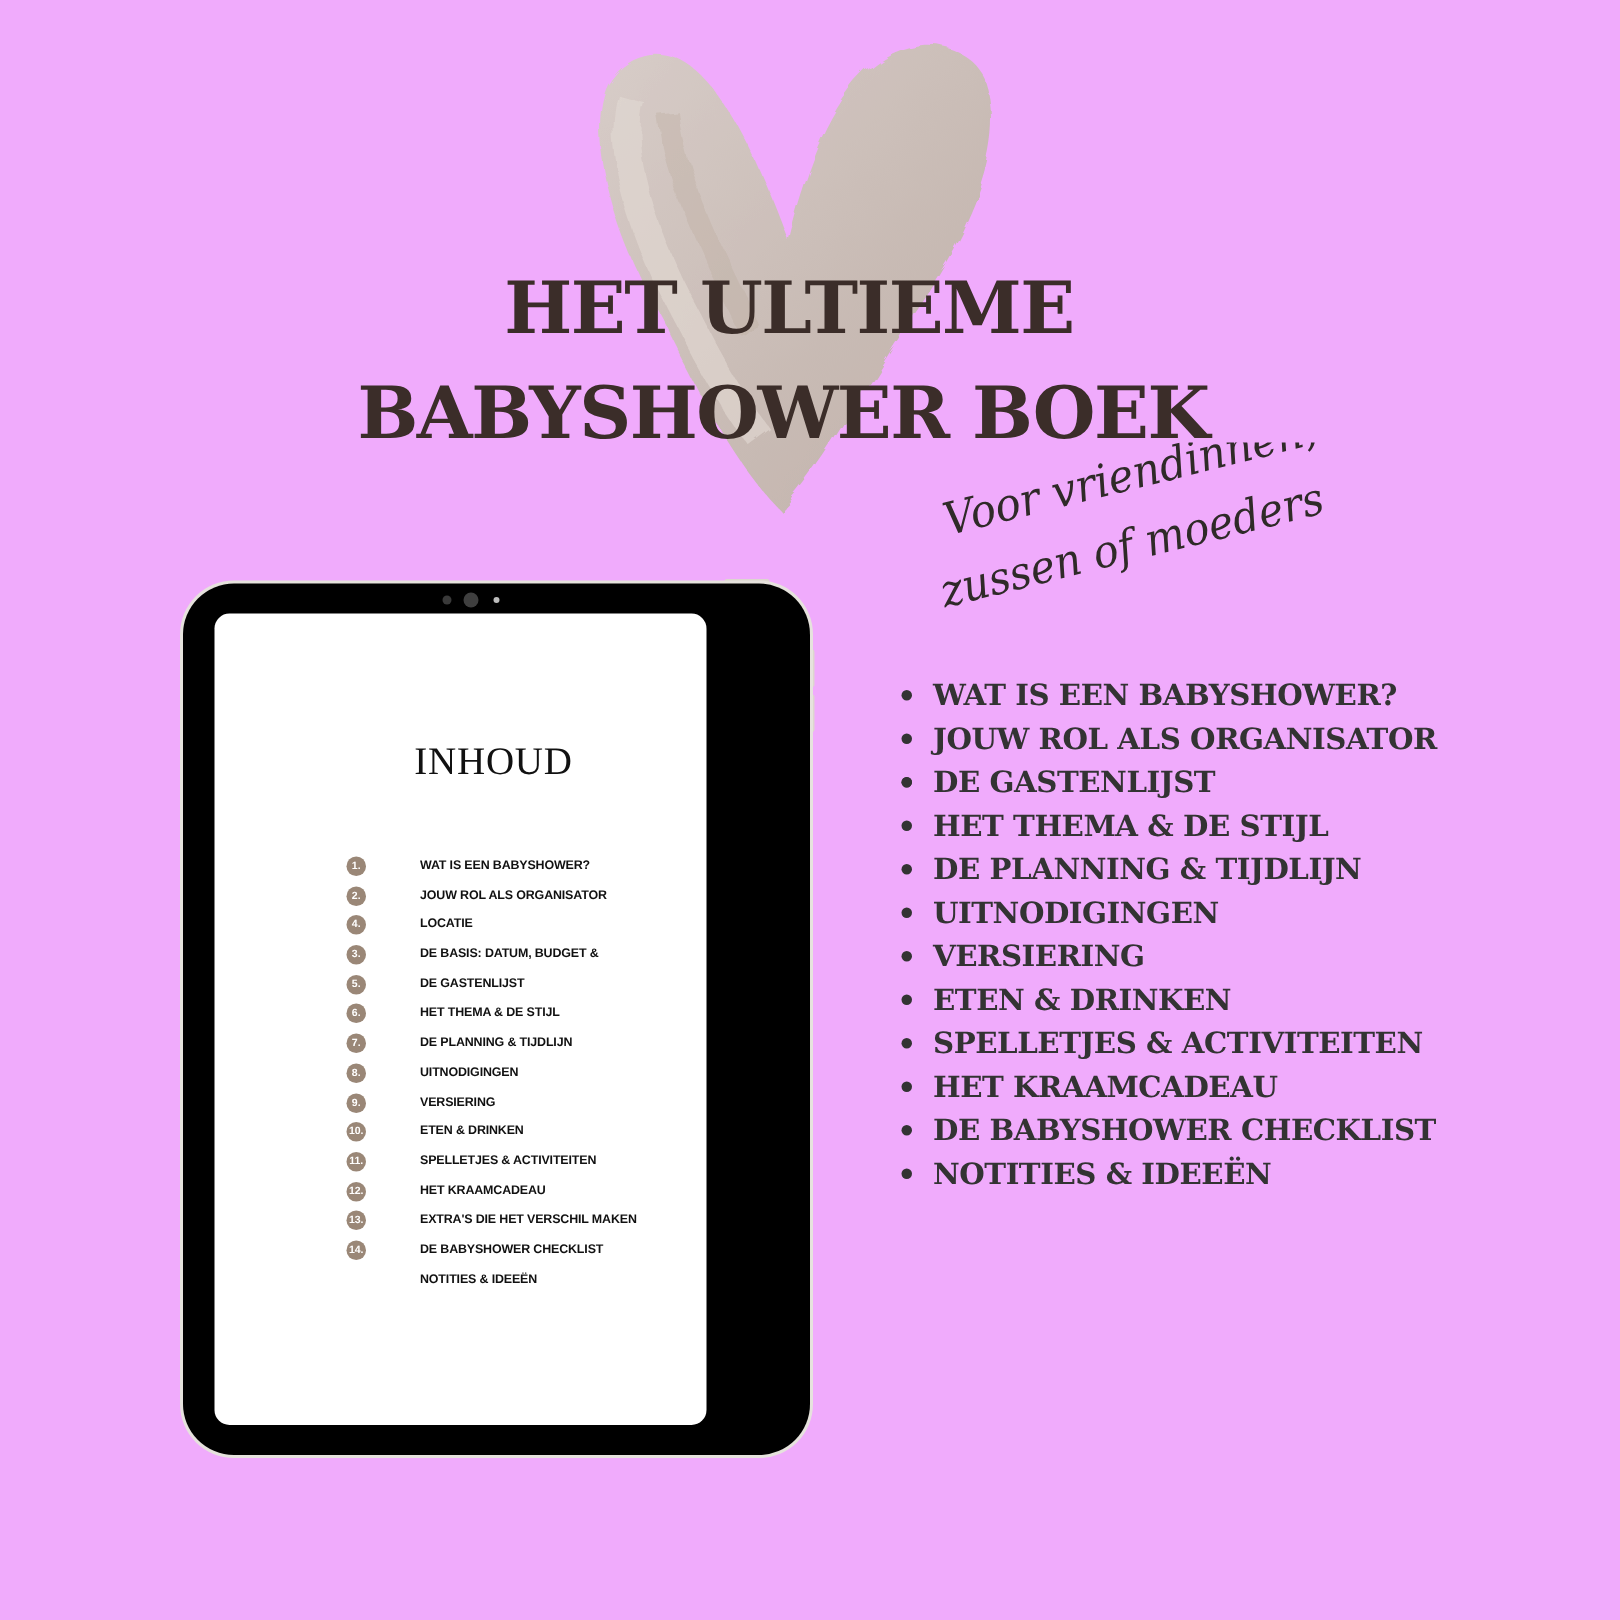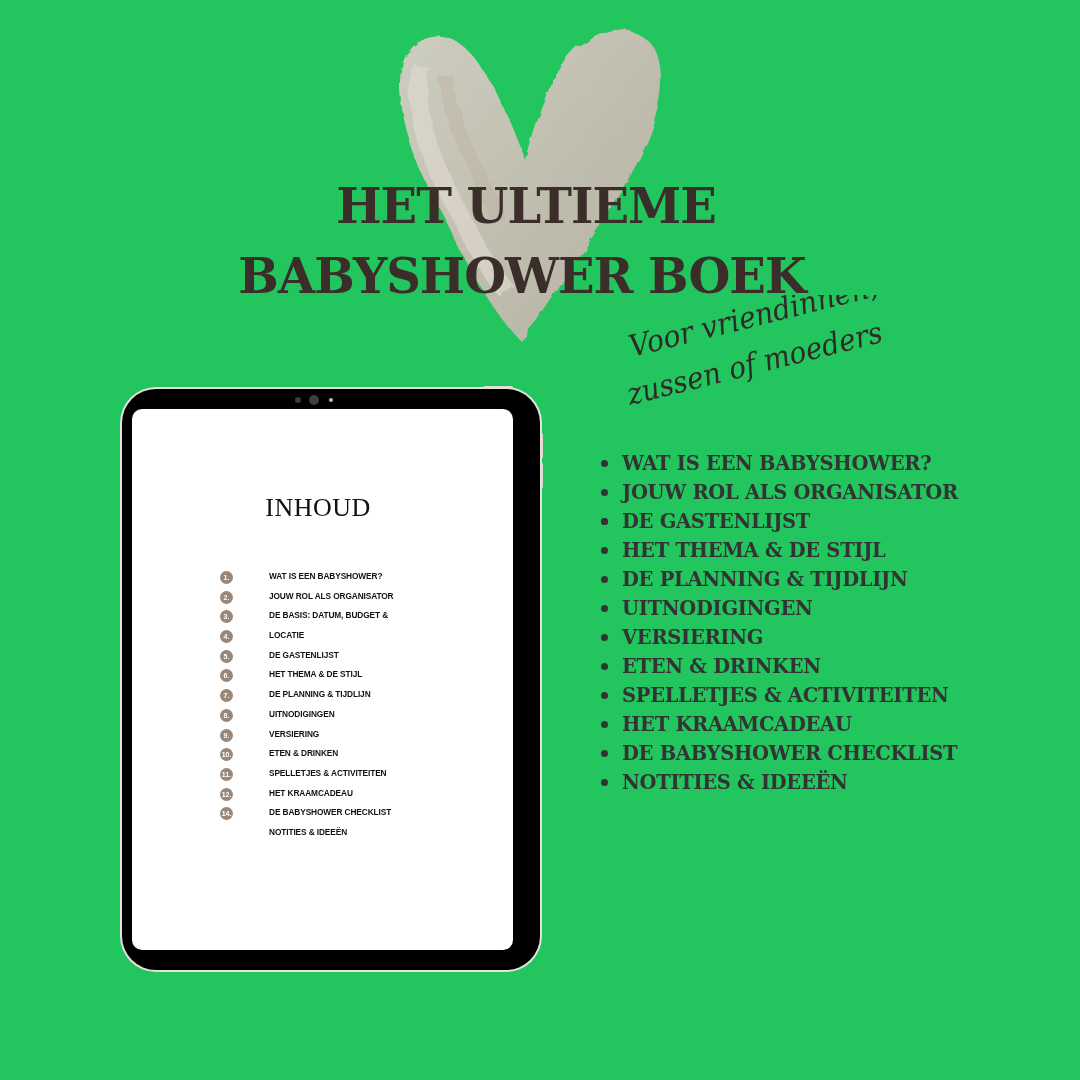--- a/index.html
+++ b/index.html
@@ -1,16 +1,16 @@
 <!DOCTYPE html>
 <html><head>
 <meta charset="utf-8">
 <style>
   html, body { margin: 0; padding: 0; background: #ffffff; }
-  .canvas { position: relative; width: 1080px; height: 1080px; overflow: hidden; background: #22c55e; }
+  .canvas { position: relative; width: 1080px; height: 1080px; overflow: hidden; background: #f0abfc; }
 
   .heart { position: absolute; left: 380px; top: 10px; width: 300px; height: 345px; }
 
   .title {
     position: absolute; left: 0; width: 1080px; text-align: center;
     font-family: "DejaVu Serif", "Liberation Serif", serif; font-weight: bold;
     color: #3b2d29; letter-spacing: -1px; margin: 0;
   }
   .title.l1 { top: 178px; font-size: 48px; left: -14px; }
   .title.l2 { top: 248px; font-size: 48px; left: -18px; }
@@ -25,21 +25,21 @@
   .btn-top { position: absolute; left: 483px; top: 386px; width: 30px; height: 3px; background: #ddd6cf; border-radius: 2px; }
   .btn-side1 { position: absolute; left: 540px; top: 433px; width: 3px; height: 25px; background: #ddd6cf; border-radius: 2px; }
   .btn-side2 { position: absolute; left: 540px; top: 463px; width: 3px; height: 25px; background: #ddd6cf; border-radius: 2px; }
 
   .cam { position: absolute; top: 7px; border-radius: 50%; }
   .cam.a { left: 173px; width: 6px; height: 6px; background: #3a3a3a; top: 8px; }
   .cam.b { left: 187px; width: 10px; height: 10px; background: #3f3f3f; top: 6px; }
   .cam.c { left: 207px; width: 4px; height: 4px; background: #bdbdbd; top: 9px; }
 
   .screen {
-    position: absolute; left: 10px; top: 20px; width: 381px; height: 541px;
+    position: absolute; left: 21px; top: 20px; width: 328px; height: 541px;
     background: #ffffff; border-radius: 10px;
   }
   .screen h2 {
     position: absolute; left: 0; width: 372px; top: 84px; margin: 0; text-align: center;
     font-family: "Liberation Serif", "DejaVu Serif", serif; font-weight: normal;
     font-size: 26px; color: #111; letter-spacing: 0.5px;
   }
   .toc { position: absolute; left: 88px; top: 160px; width: 280px; }
   .toc-row { position: relative; height: 19.7px; }
   .badge {
@@ -111,26 +111,26 @@
       <div class="toc">
         <div class="toc-row">
             <span class="badge">1.</span>
             <span class="toc-label">WAT IS EEN BABYSHOWER?</span>
           </div>
         <div class="toc-row">
             <span class="badge">2.</span>
             <span class="toc-label">JOUW ROL ALS ORGANISATOR</span>
           </div>
         <div class="toc-row">
+            <span class="badge">4.</span>
+            <span class="toc-label">LOCATIE</span>
+          </div>
+        <div class="toc-row">
             <span class="badge">3.</span>
             <span class="toc-label">DE BASIS: DATUM, BUDGET &amp;</span>
-          </div>
-        <div class="toc-row">
-            <span class="badge">4.</span>
-            <span class="toc-label">LOCATIE</span>
           </div>
         <div class="toc-row">
             <span class="badge">5.</span>
             <span class="toc-label">DE GASTENLIJST</span>
           </div>
         <div class="toc-row">
             <span class="badge">6.</span>
             <span class="toc-label">HET THEMA &amp; DE STIJL</span>
           </div>
         <div class="toc-row">
@@ -151,20 +151,24 @@
           </div>
         <div class="toc-row">
             <span class="badge">11.</span>
             <span class="toc-label">SPELLETJES &amp; ACTIVITEITEN</span>
           </div>
         <div class="toc-row">
             <span class="badge">12.</span>
             <span class="toc-label">HET KRAAMCADEAU</span>
           </div>
         <div class="toc-row">
+            <span class="badge">13.</span>
+            <span class="toc-label">EXTRA'S DIE HET VERSCHIL MAKEN</span>
+          </div>
+        <div class="toc-row">
             <span class="badge">14.</span>
             <span class="toc-label">DE BABYSHOWER CHECKLIST</span>
           </div>
         <div class="toc-row">
             <span class="toc-label">NOTITIES &amp; IDEEËN</span>
           </div>
       </div>
     </div>
   </div>
 

